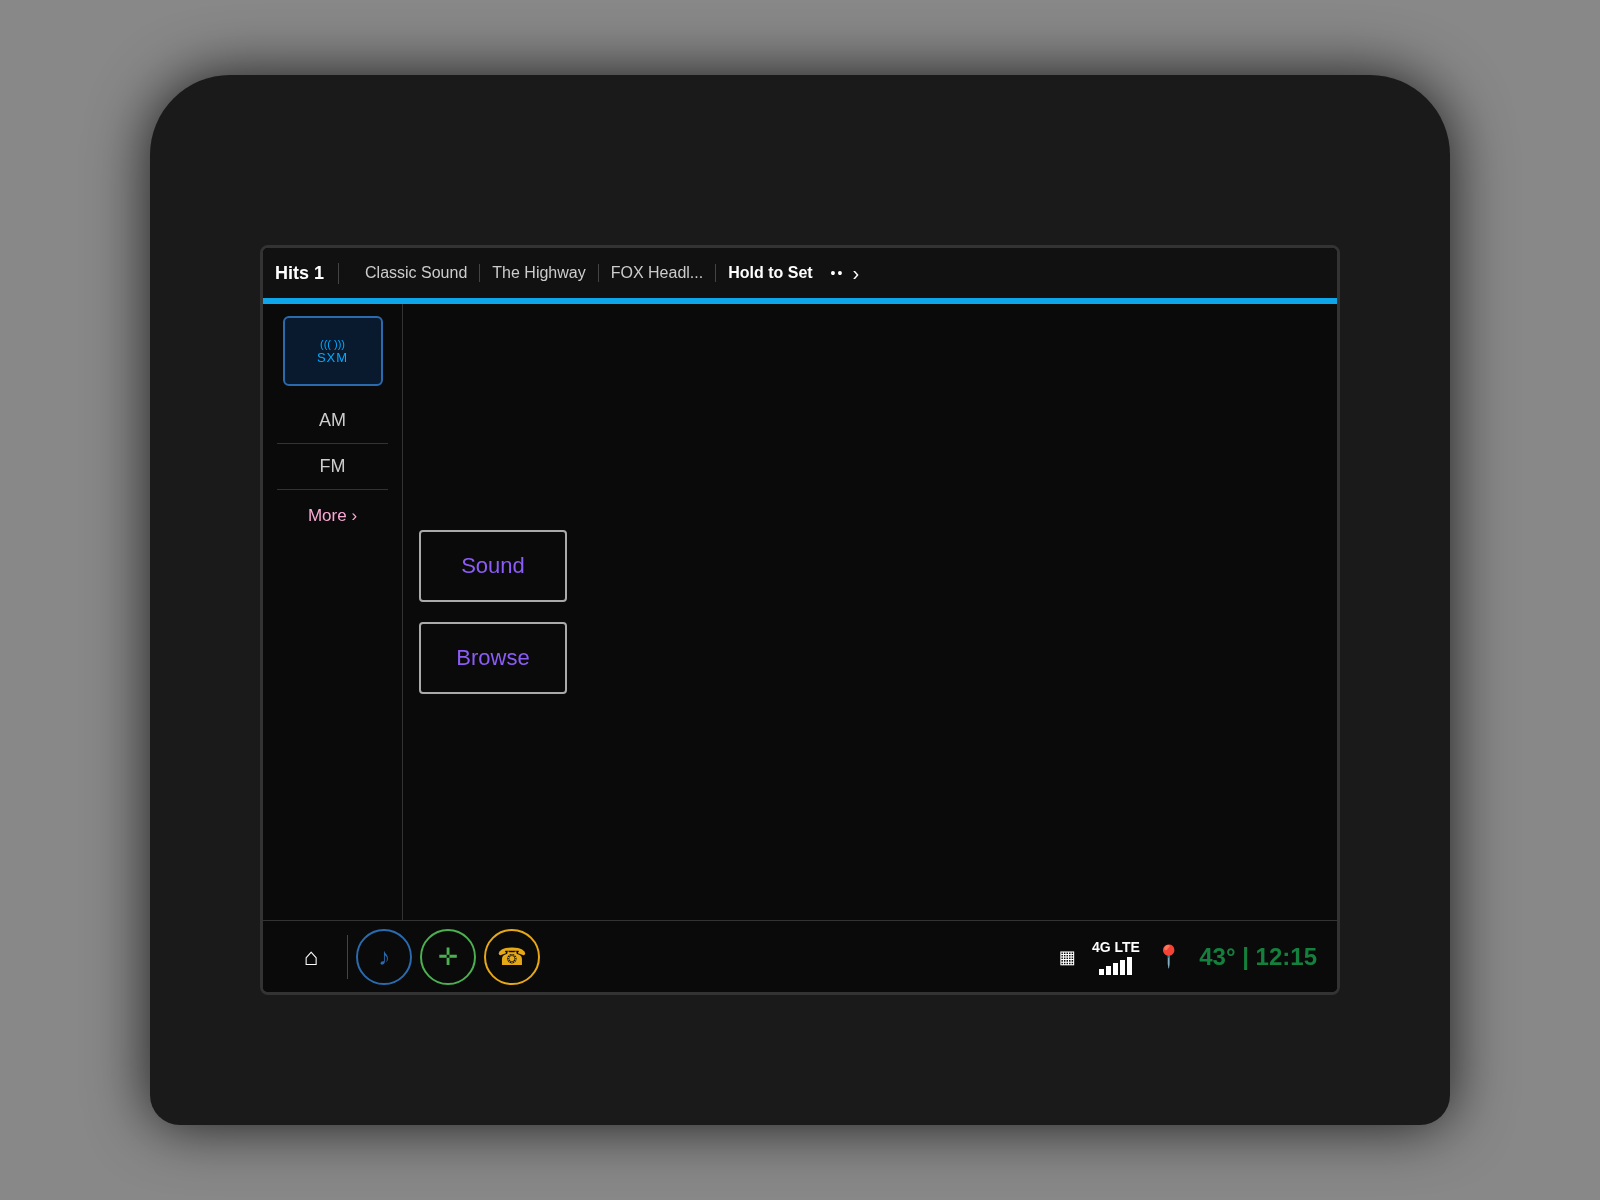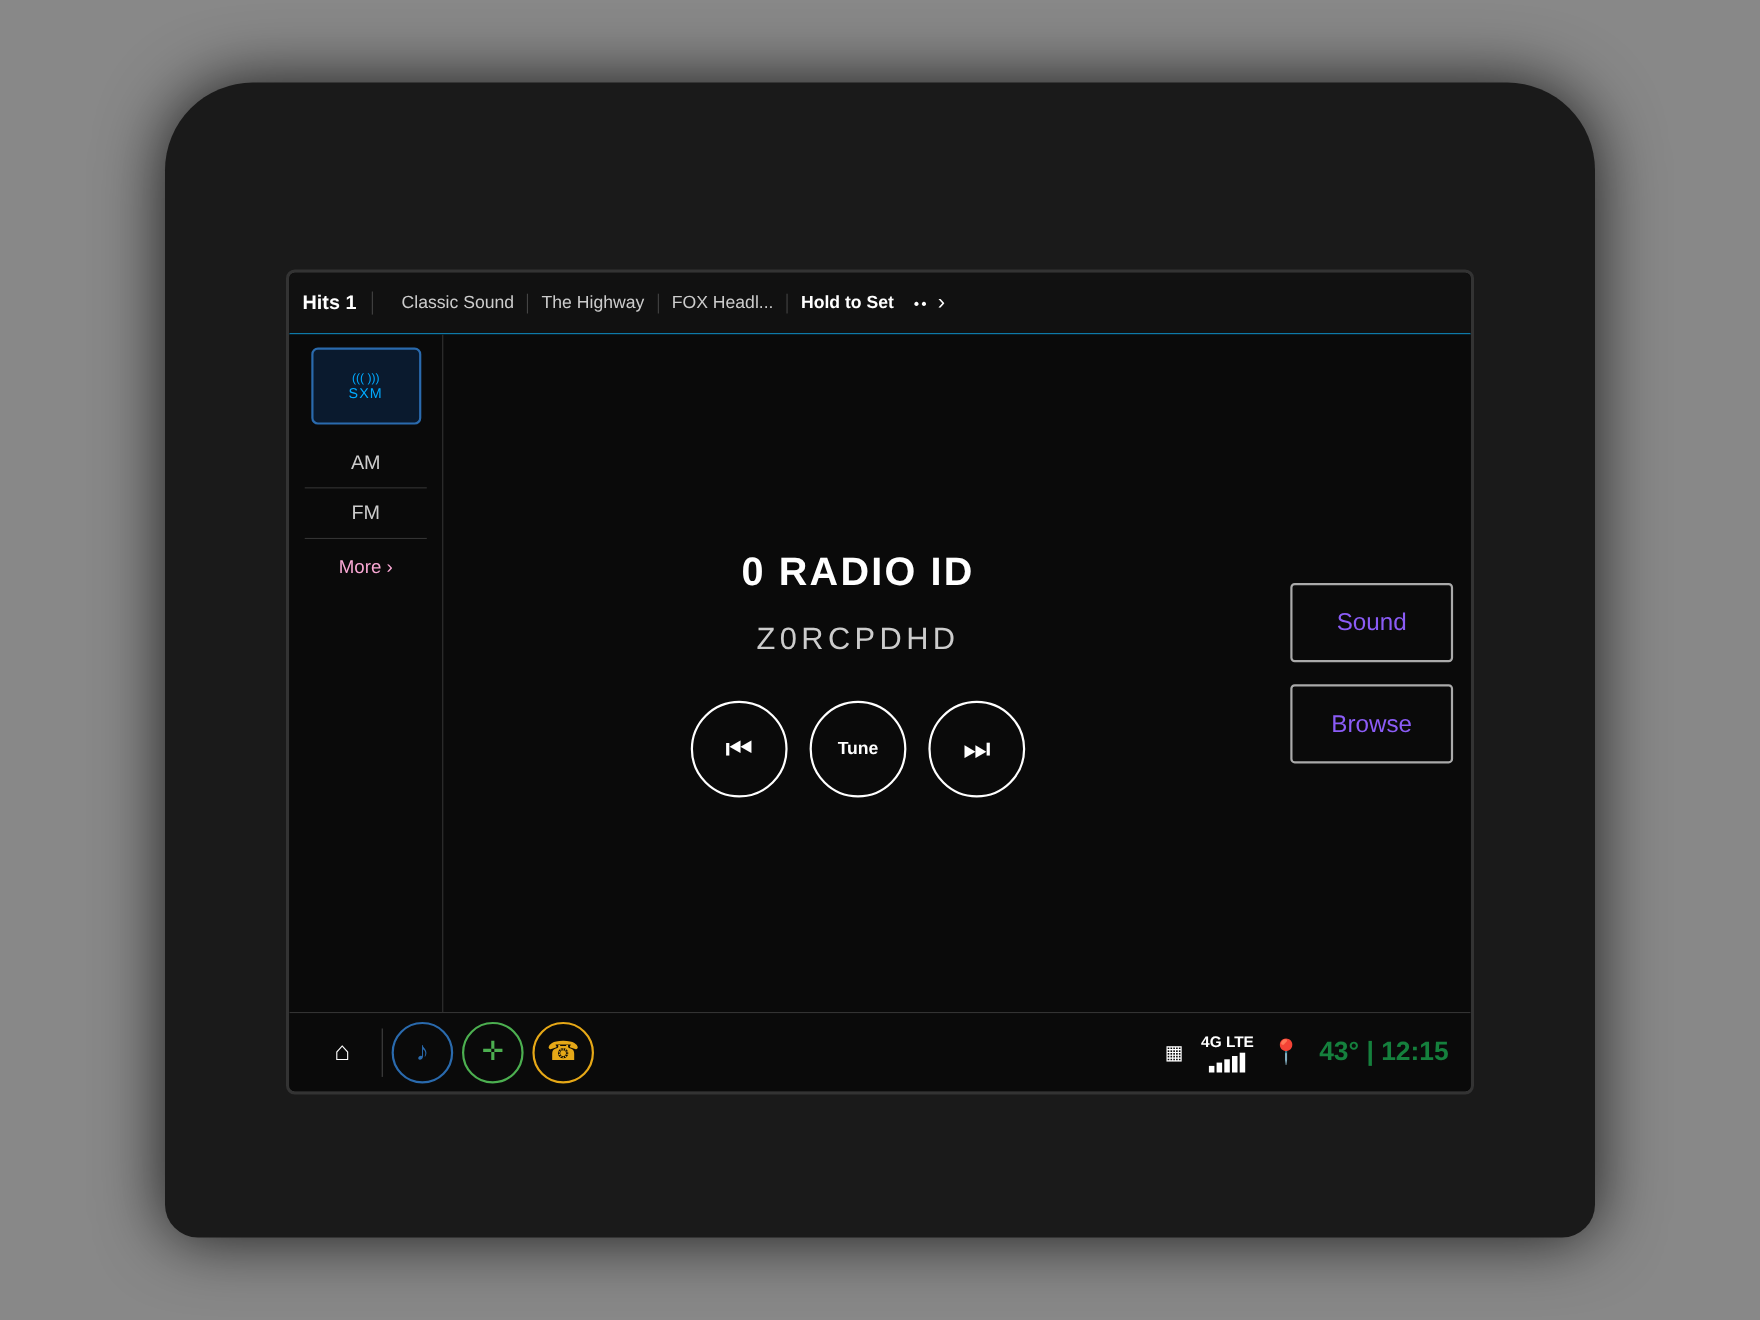--- a/index.html
+++ b/index.html
@@ -38,21 +38,21 @@
       flex-direction: column;
       position: relative;
       margin-top: 40px;
     }
 
     
     .preset-bar {
       display: flex;
       align-items: center;
       background: #111;
-      border-bottom: 1px solid #0ea5e9;
+      border-bottom: 6px solid #0ea5e9;
       padding: 0 12px;
       height: 56px;
       flex-shrink: 0;
     }
 
     .preset-active {
       color: #fff;
       font-size: 18px;
       font-weight: bold;
       margin-right: 14px;
@@ -373,29 +373,20 @@
             <div class="sxm-logo">SXM</div>
           </div>
         </div>
         <span class="sidebar-link">AM</span>
         <div class="sidebar-divider"></div>
         <span class="sidebar-link">FM</span>
         <div class="sidebar-divider"></div>
         <span class="sidebar-more">More ›</span>
       </div>
 
-      <div class="center-content">
-        <div class="radio-id">0 RADIO ID</div>
-        <div class="radio-code">Z0RCPDHD</div>
-        <div class="controls">
-          <button class="ctrl-btn">⏮</button>
-          <button class="tune-btn">Tune</button>
-          <button class="ctrl-btn">⏭</button>
-        </div>
-      </div>
 
       <div class="right-sidebar">
         <button class="action-btn">Sound</button>
         <button class="action-btn">Browse</button>
       </div>
 
     </div>
 
     <div class="status-bar">
       <div class="nav-icon">

